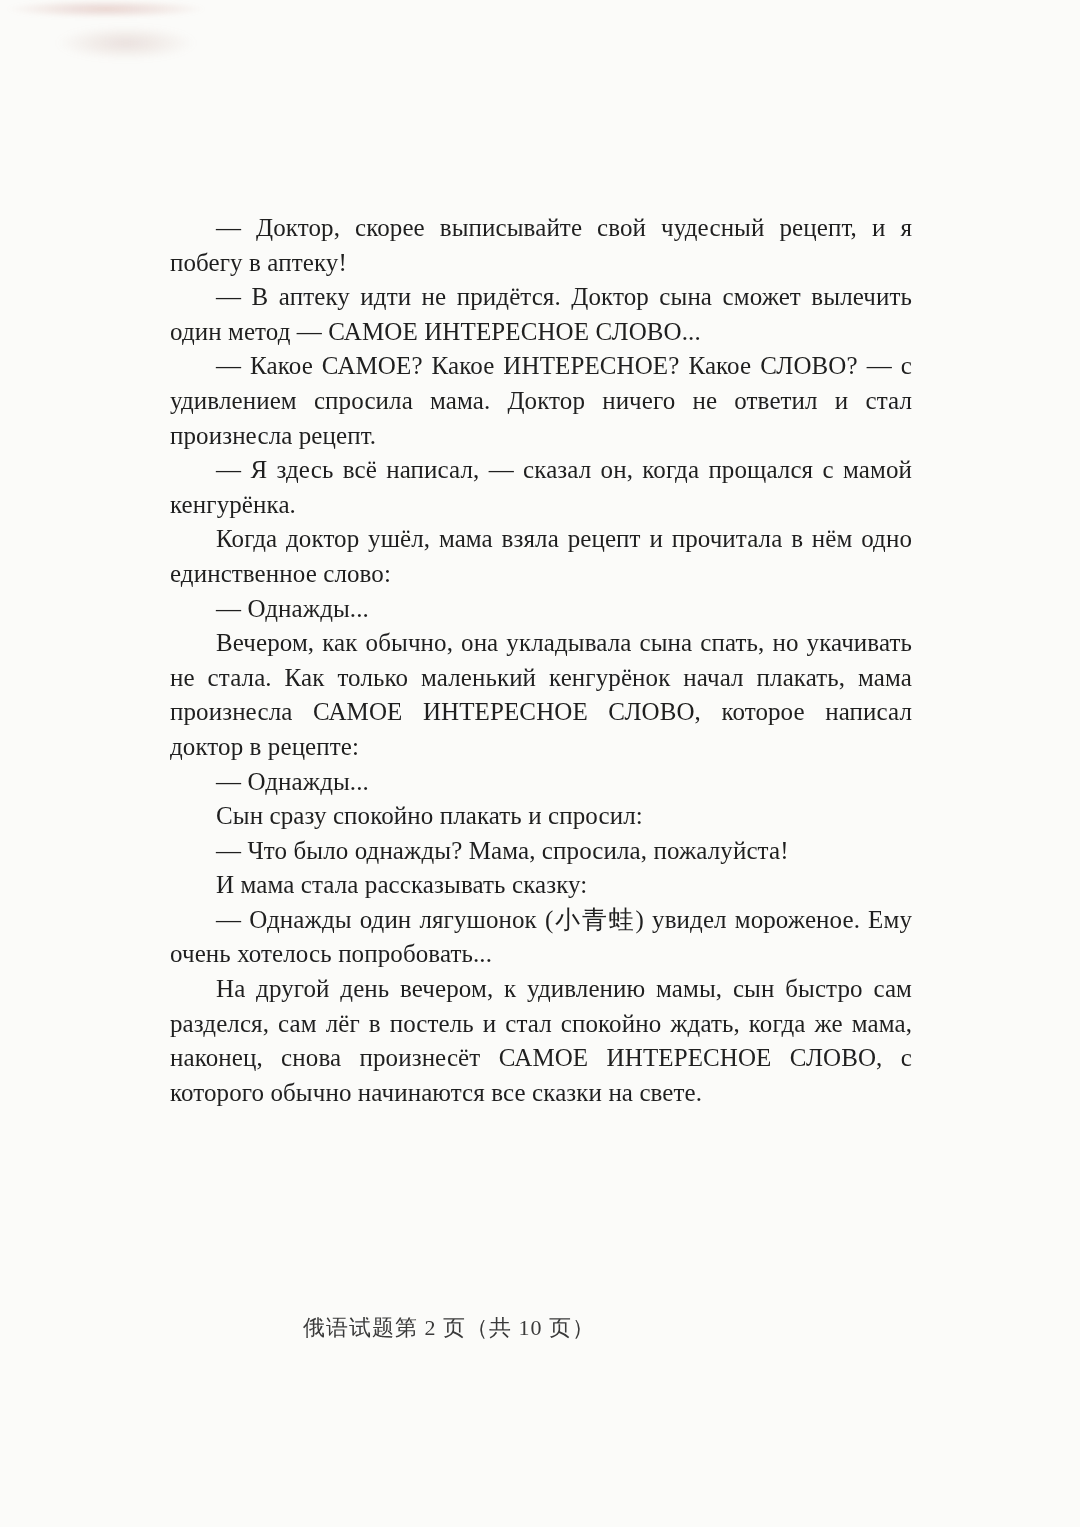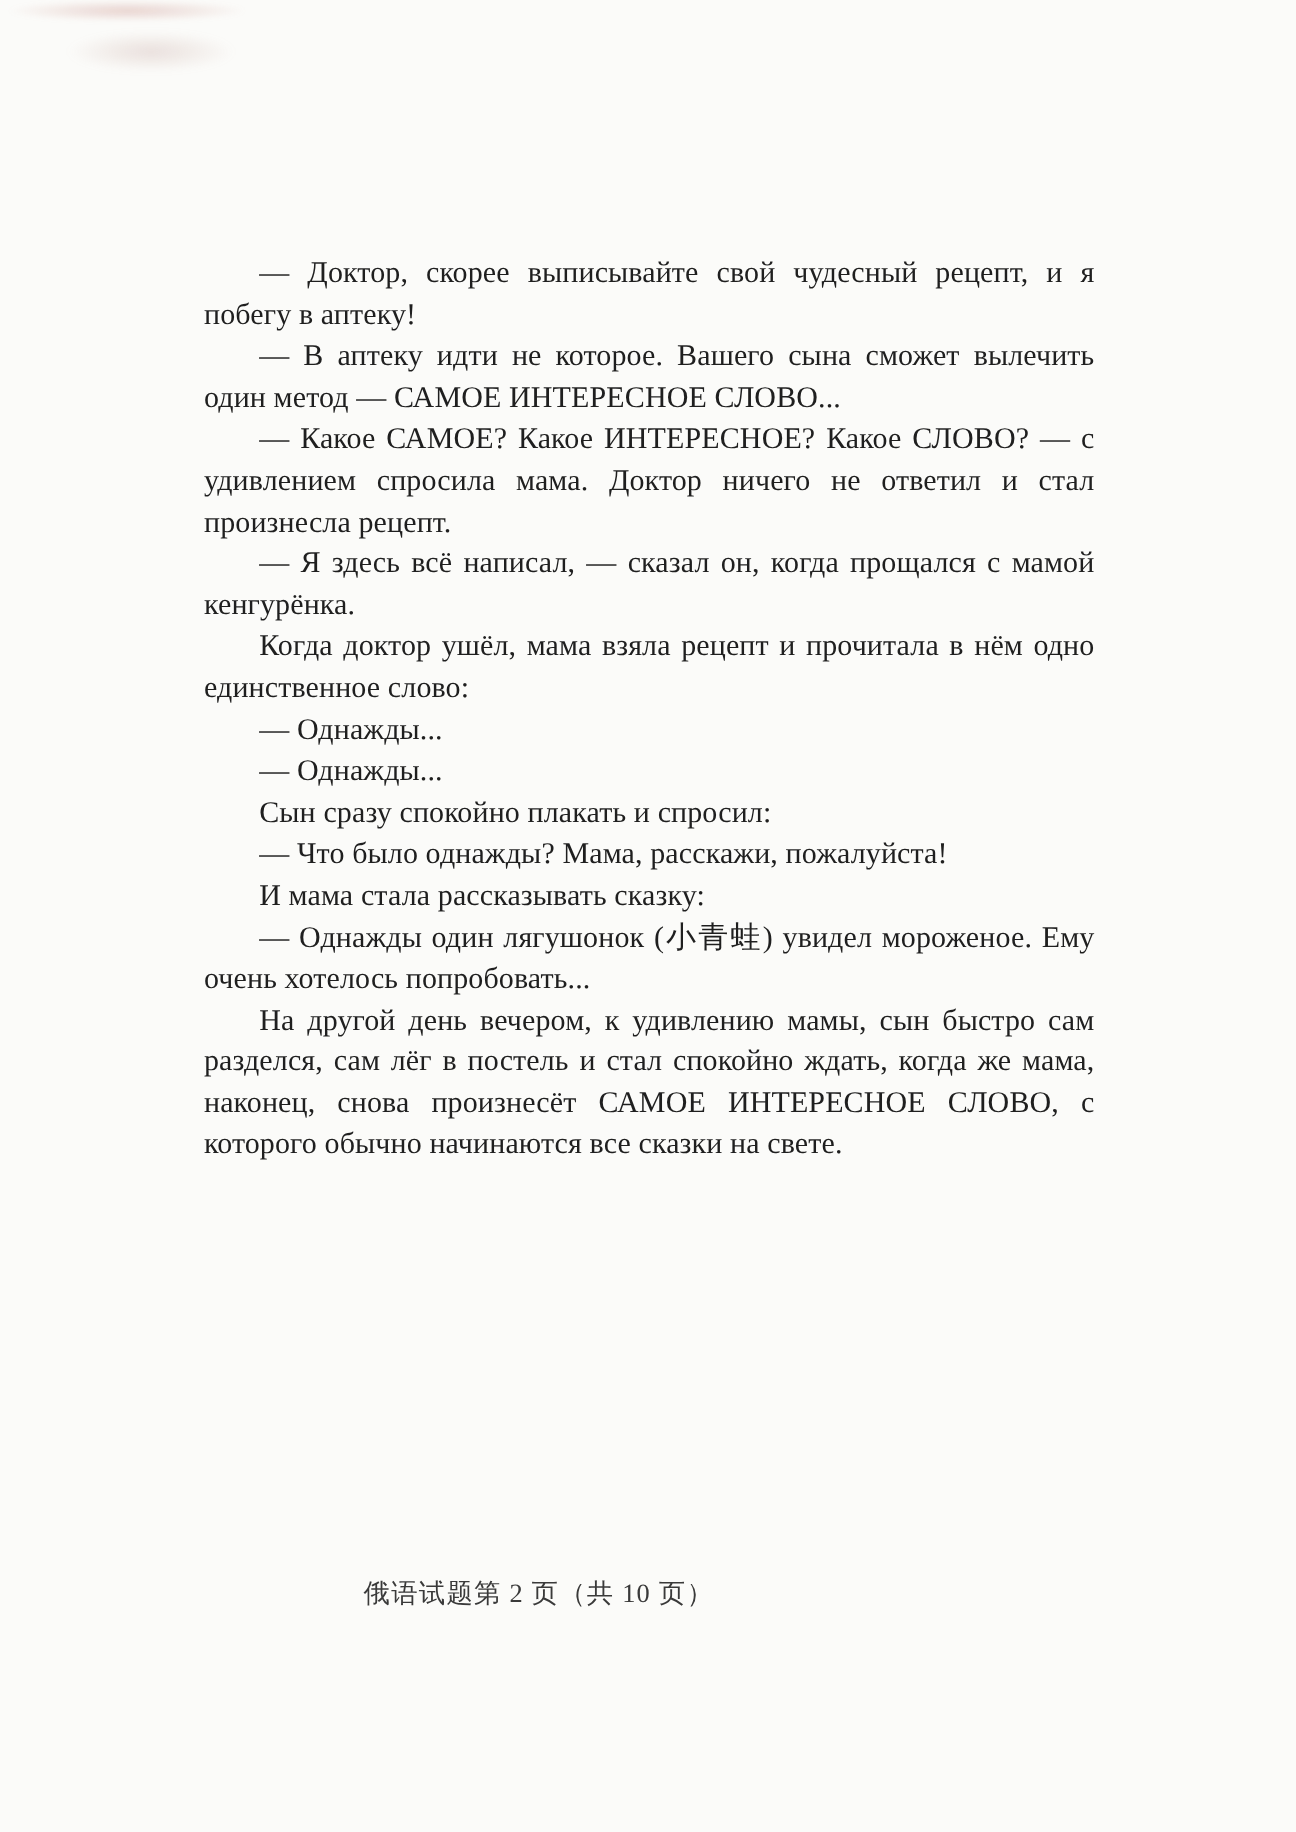--- a/index.html
+++ b/index.html
@@ -67,28 +67,29 @@
 </head>
 <body>
 
 <div class="page">
 
   <div class="artifact-a"></div>
   <div class="artifact-b"></div>
 
   <div class="text-block">
     <p>— Доктор, скорее выписывайте свой чудесный рецепт, и я побегу в аптеку!</p>
-    <p>— В аптеку идти не которое. Вашего сына сможет вылечить один метод — САМОЕ ИНТЕРЕСНОЕ СЛОВО...</p>
+    <p>— В аптеку идти не придётся. Доктор сына сможет вылечить один метод — САМОЕ ИНТЕРЕСНОЕ СЛОВО...</p>
     <p>— Какое САМОЕ? Какое ИНТЕРЕСНОЕ? Какое СЛОВО? — с удивлением спросила мама. Доктор ничего не ответил и стал произнесла рецепт.</p>
     <p>— Я здесь всё написал, — сказал он, когда прощался с мамой кенгурёнка.</p>
     <p>Когда доктор ушёл, мама взяла рецепт и прочитала в нём одно единственное слово:</p>
     <p>— Однажды...</p>
+    <p>Вечером, как обычно, она укладывала сына спать, но укачивать не стала. Как только маленький кенгурёнок начал плакать, мама произнесла САМОЕ ИНТЕРЕСНОЕ СЛОВО, которое написал доктор в рецепте:</p>
     <p>— Однажды...</p>
     <p>Сын сразу спокойно плакать и спросил:</p>
-    <p>— Что было однажды? Мама, расскажи, пожалуйста!</p>
+    <p>— Что было однажды? Мама, спросила, пожалуйста!</p>
     <p>И мама стала рассказывать сказку:</p>
     <p>— Однажды один лягушонок (小青蛙) увидел мороженое. Ему очень хотелось попробовать...</p>
     <p>На другой день вечером, к удивлению мамы, сын быстро сам разделся, сам лёг в постель и стал спокойно ждать, когда же мама, наконец, снова произнесёт САМОЕ ИНТЕРЕСНОЕ СЛОВО, с которого обычно начинаются все сказки на свете.</p>
   </div>
 
   <div class="page-footer">
     <span>俄语试题第 2 页（共 10 页）</span>
   </div>
 
 </div>

